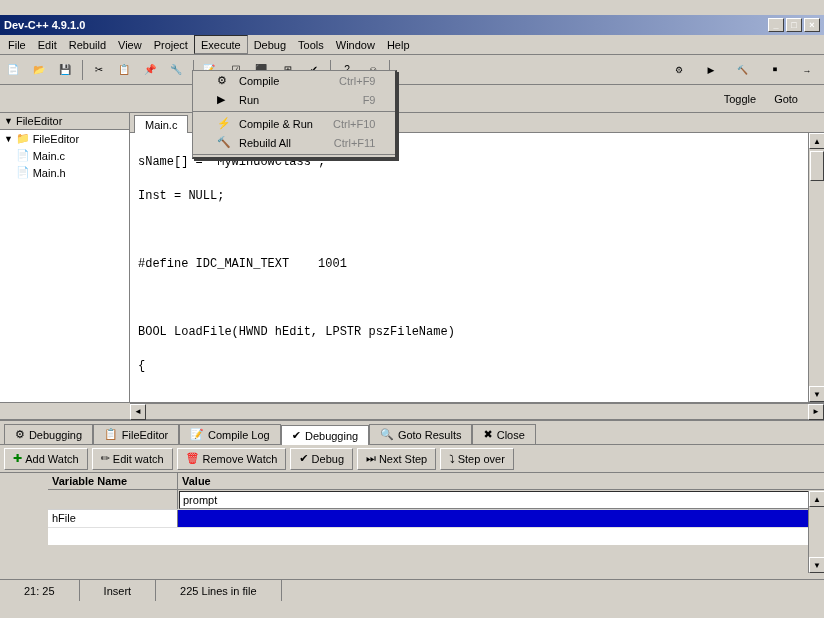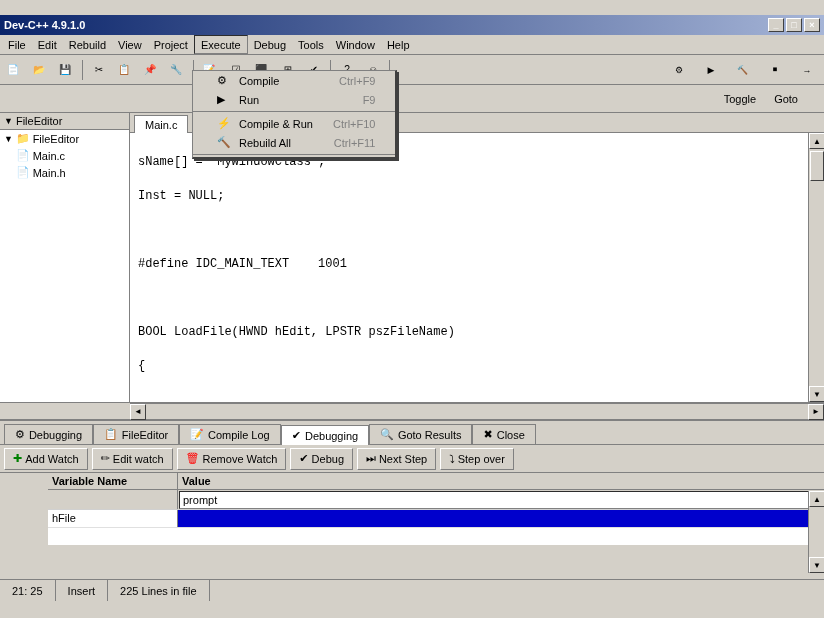--- a/index.html
+++ b/index.html
@@ -331,21 +331,21 @@
     
     .status-bar {
       height: 22px;
       background: #d4d0c8;
       border-top: 1px solid #808080;
       display: flex;
       align-items: center;
       font-size: 11px;
     }
     .status-seg {
-      padding: 2px 12px;
+      padding: 2px 24px;
       border-right: 1px solid #808080;
       height: 100%;
       display: flex;
       align-items: center;
     }
     .prompt-input {
       flex: 1;
       border: 1px solid #808080;
       border-left: none;
       height: 18px;

